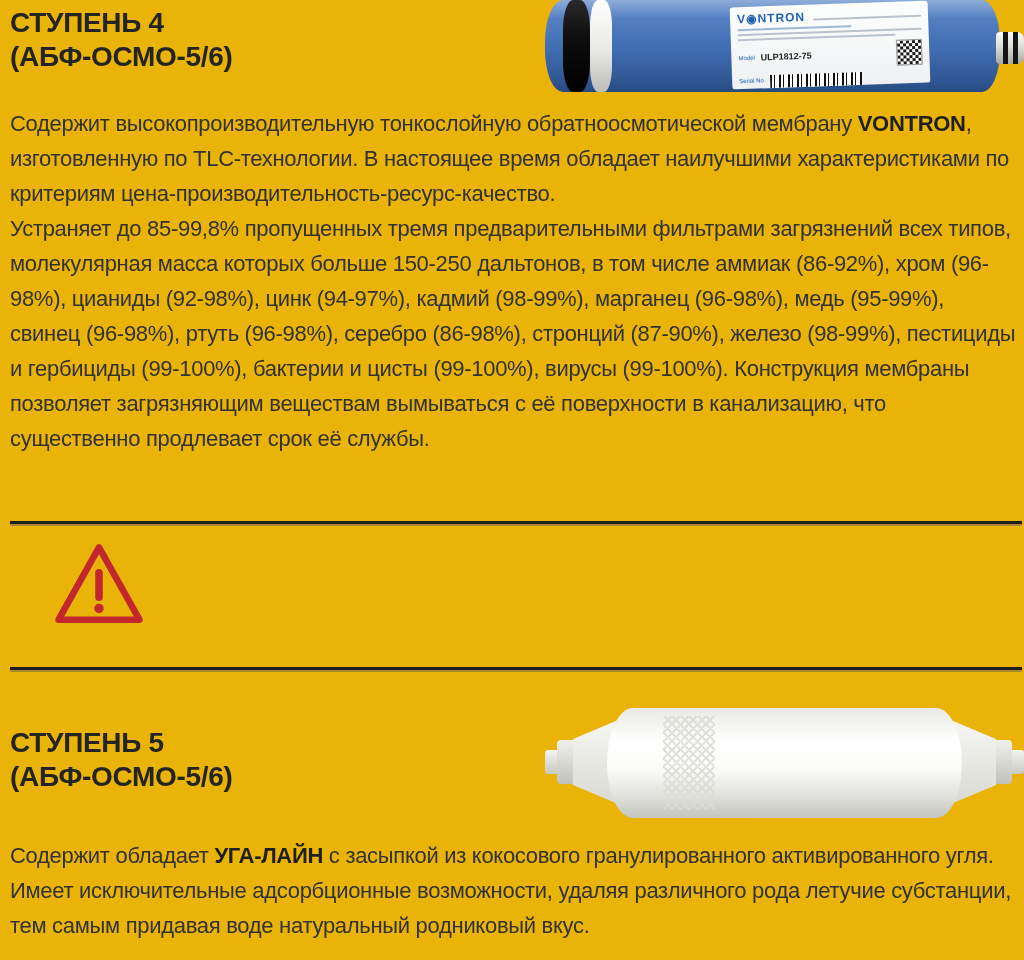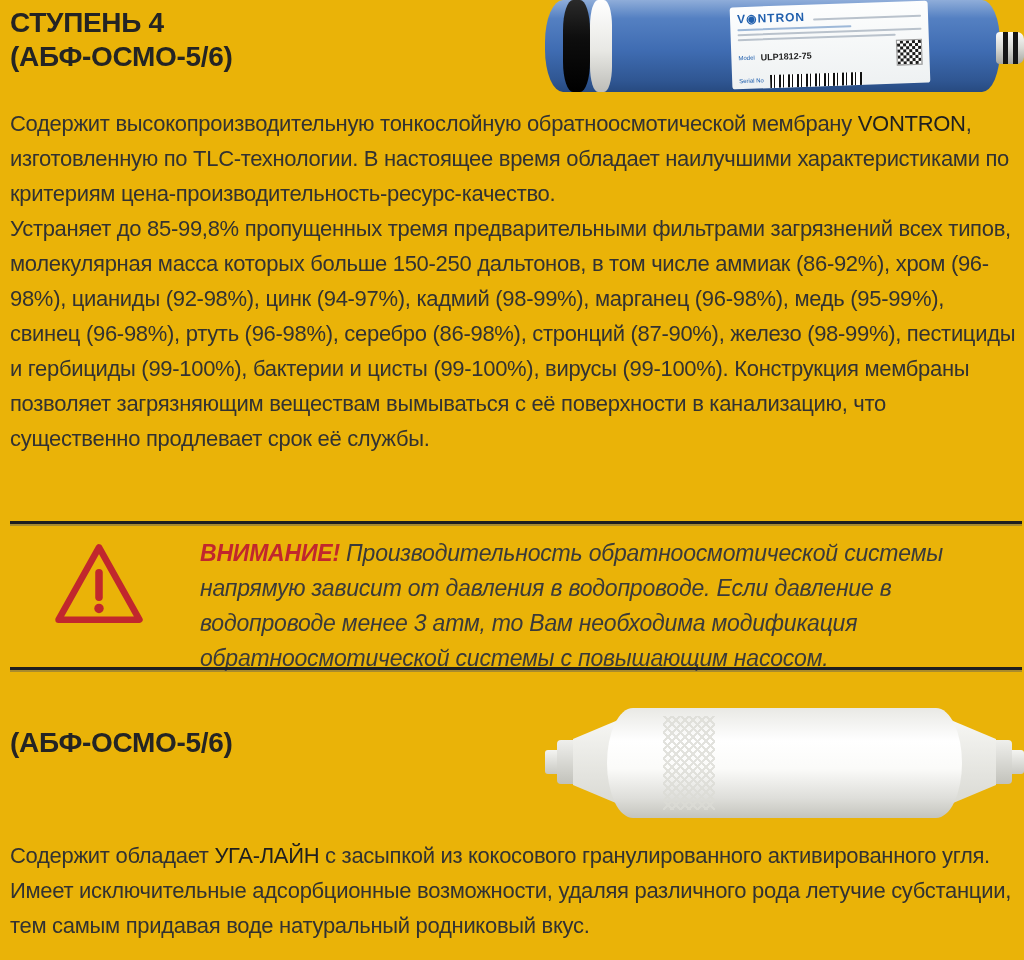--- a/index.html
+++ b/index.html
@@ -10,21 +10,21 @@
     color:#2e2e2e;
   }
   
   .stage-heading{position:absolute; left:10px; font-weight:bold; font-size:28px;
     line-height:34px; color:#242424; letter-spacing:-0.3px;}
   .stage-heading div{white-space:nowrap;}
   
   .bodytext{position:absolute; left:10px; width:1006px; font-size:22px;
     line-height:35px; letter-spacing:-0.3px; color:#323232;}
   .bodytext p{margin:0;}
-  .b{font-weight:normal; color:#1f1f1f;margin-top:16px;}
+  .b{font-weight:bold; color:#1f1f1f;margin-top:16px;}
   
   .divider{position:absolute; left:10px; width:1012px; height:0;
     border-top:3px solid #1f1f1f; box-shadow:0 2px 0 rgba(90,90,90,.45);}
   
   .warning-icon{position:absolute; left:52px; top:540px; width:94px; height:88px;}
   .warning-text{position:absolute; left:200px; top:536px; width:770px;
     font-style:italic; font-size:23px; line-height:35px; color:#3a3a3a;
     letter-spacing:-0.2px;}
   .warning-label{font-weight:bold; color:#c1272d;}
   
@@ -139,27 +139,25 @@
   <div class="divider" style="top:521px;"></div>
 
   <div class="warning-icon">
     <svg viewBox="0 0 100 92" width="94" height="88">
       <path d="M50 7 L93 84 L7 84 Z" fill="none" stroke="#c1272d" stroke-width="7" stroke-linejoin="round"></path>
       <line x1="50" y1="34" x2="50" y2="60" stroke="#c1272d" stroke-width="8" stroke-linecap="round"></line>
       <circle cx="50" cy="72" r="5" fill="#c1272d"></circle>
     </svg>
   </div>
 
-  <div class="warning-text">
-    <span class="warning-label">ВНИМАНИЕ!</span><span> Производительность обратноосмотической системы напрямую зависит от давления в водопроводе. Если давление в водопроводе менее 3 атм, то Вам необходима модификация обратноосмотической системы с повышающим насосом.</span>
-  </div>
 
   <div class="divider" style="top:667px;"></div>
 
   <div class="stage-heading" style="top:726px;">
+    <div>СТУПЕНЬ 5</div>
     <div>(АБФ-ОСМО-5/6)</div>
   </div>
 
   <div class="cartridge-fig">
     <div class="cart-nipple" style="left:0;"></div>
     <div class="cart-nipple" style="right:0;"></div>
     <div class="cart-collar" style="left:12px;"></div>
     <div class="cart-collar" style="right:12px;"></div>
     <div class="cart-cap-left"></div>
     <div class="cart-cap-right"></div>

